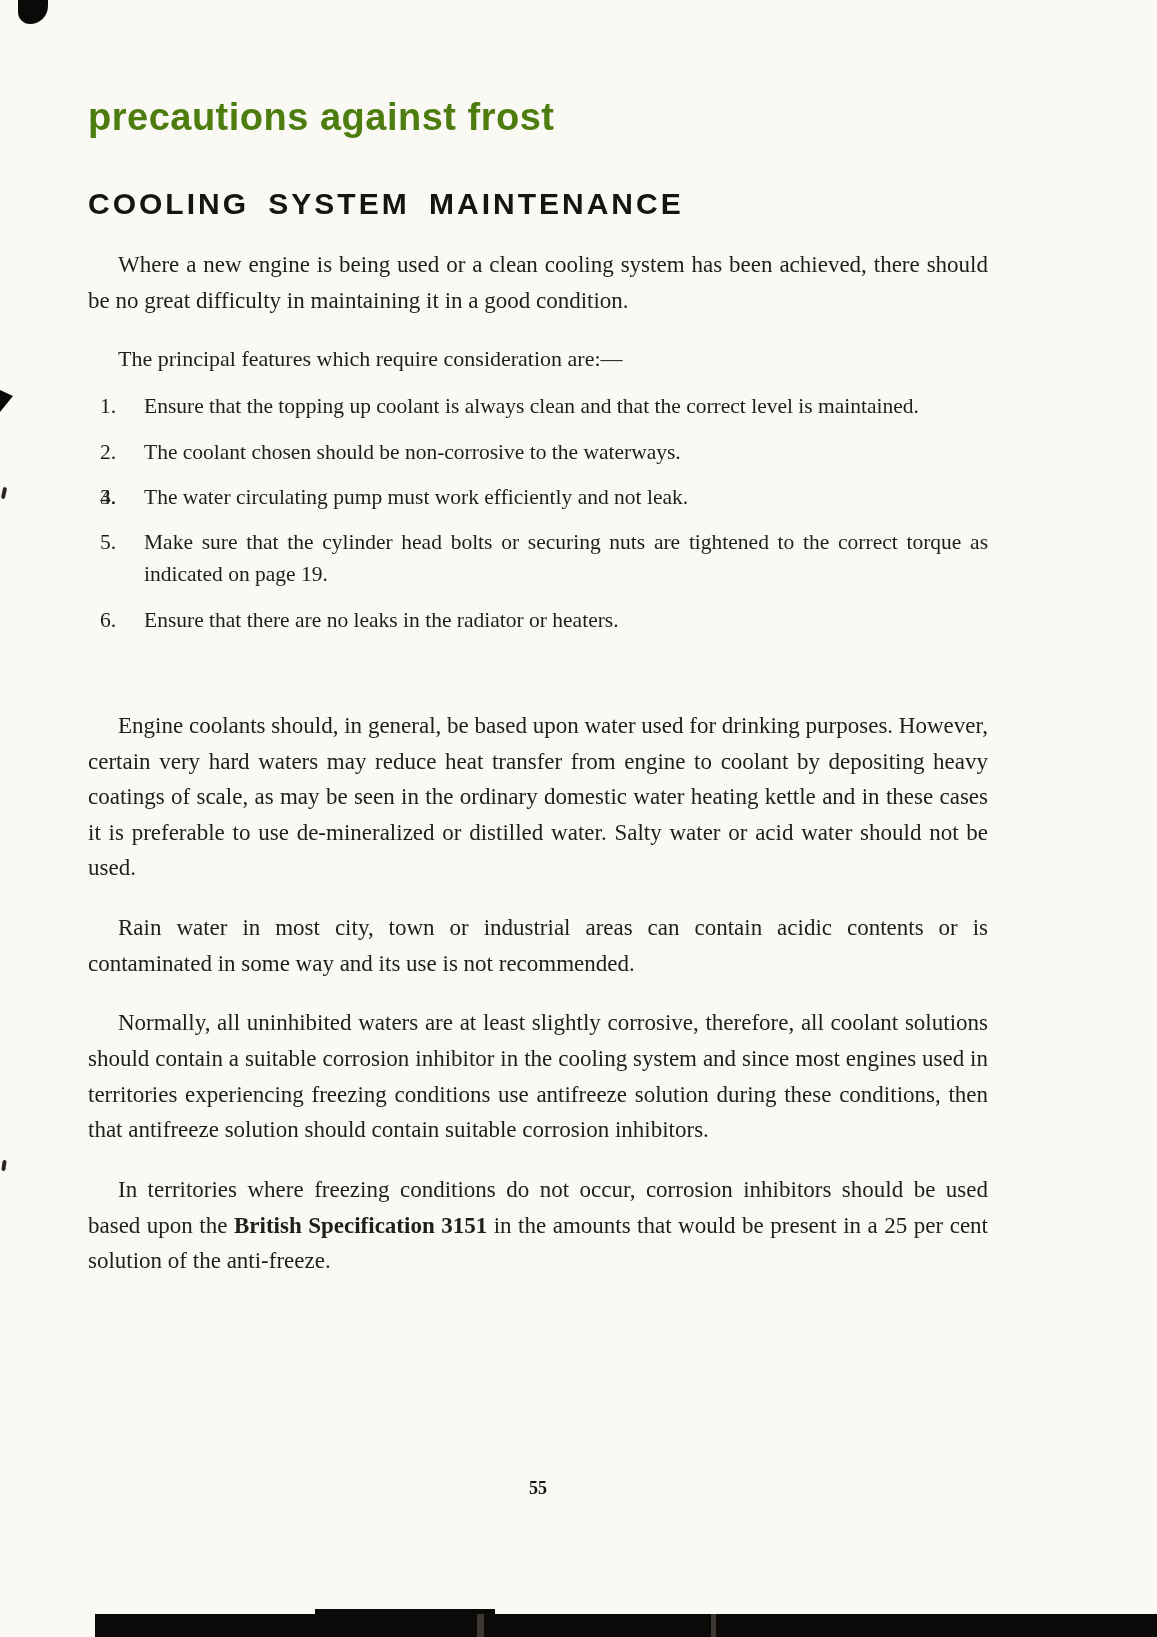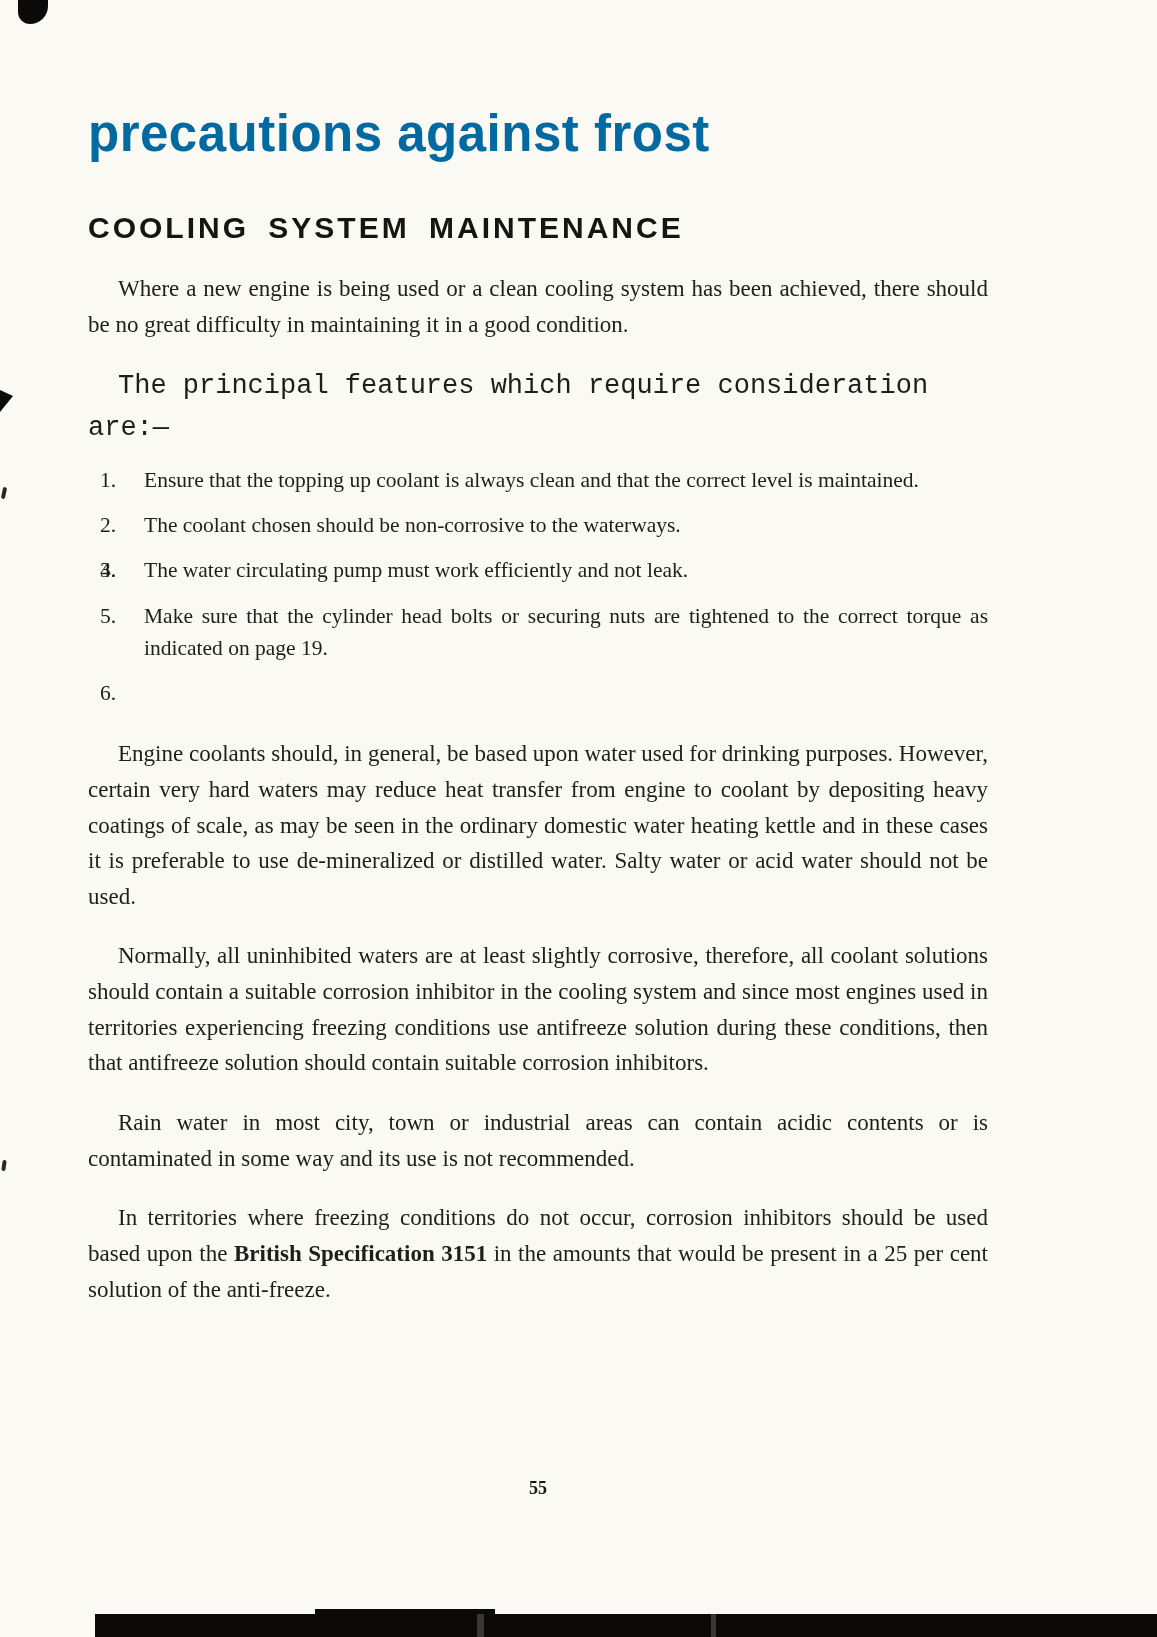--- a/index.html
+++ b/index.html
@@ -13,47 +13,46 @@
     overflow:hidden;
   }
   .content {
     position:absolute;
     left:88px; top:92px;
     width:900px;
   }
   h1.doc-title {
     font-family:"Liberation Sans", sans-serif;
     font-weight:bold;
-    font-size:51px;
+    font-size:38px;
     letter-spacing:0.5px;
-    margin:12px 0 48px 0;
-    color:#0369a1;
+    margin:4px 0 48px 0;
+    color:#4d7c0f;
   }
   h2.section-heading {
     font-family:"Liberation Sans", sans-serif;
     font-weight:bold;
     font-size:30px;
     letter-spacing:3px;
     word-spacing:8px;
     margin:0 0 26px 0;
     color:#17150f;
   }
   p.body-para {
     font-size:23px;
     line-height:1.55;
     text-align:justify;
     text-indent:30px;
     margin:0 0 24px 0;
   }
   p.list-intro {
-    font-size:27px;
+    font-size:22px;
     line-height:1.55;
     text-indent:30px;
     margin:0 0 14px 0;
-    font-family:Liberation Mono, monospace;
   }
   ol.feature-list {
     list-style:none;
     margin:0 0 30px 0;
     padding:0;
   }
   ol.feature-list li {
     position:relative;
     padding-left:56px;
     font-size:21.5px;
@@ -156,31 +155,32 @@
       <li>
         <span class="li-num">4.</span>
         <span>The water circulating pump must work efficiently and not leak.</span>
       </li>
       <li>
         <span class="li-num">5.</span>
         <span>Make sure that the cylinder head bolts or securing nuts are tightened to the correct torque as indicated on page 19.</span>
       </li>
       <li>
         <span class="li-num">6.</span>
+        <span>Ensure that there are no leaks in the radiator or heaters.</span>
       </li>
     </ol>
 
     <div class="section-gap"></div>
 
 
     <p class="body-para">Engine coolants should, in general, be based upon water used for drinking purposes. However, certain very hard waters may reduce heat transfer from engine to coolant by depositing heavy coatings of scale, as may be seen in the ordinary domestic water heating kettle and in these cases it is preferable to use de-mineralized or distilled water. Salty water or acid water should not be used.</p>
 
+    <p class="body-para">Rain water in most city, town or industrial areas can contain acidic contents or is contaminated in some way and its use is not recommended.</p>
+
     <p class="body-para">Normally, all uninhibited waters are at least slightly corrosive, therefore, all coolant solutions should contain a suitable corrosion inhibitor in the cooling system and since most engines used in territories experiencing freezing conditions use antifreeze solution during these conditions, then that antifreeze solution should contain suitable corrosion inhibitors.</p>
-
-    <p class="body-para">Rain water in most city, town or industrial areas can contain acidic contents or is contaminated in some way and its use is not recommended.</p>
 
     <p class="body-para"><span>In territories where freezing conditions do not occur, corrosion inhibitors should be used based upon the </span><span class="bold-inline">British Specification 3151</span><span> in the amounts that would be present in a 25 per cent solution of the anti-freeze.</span></p>
 
   </div>
 
   <div class="page-number">55</div>
 
   <div class="artifact-bottom-bar"></div>
 
 </div>

